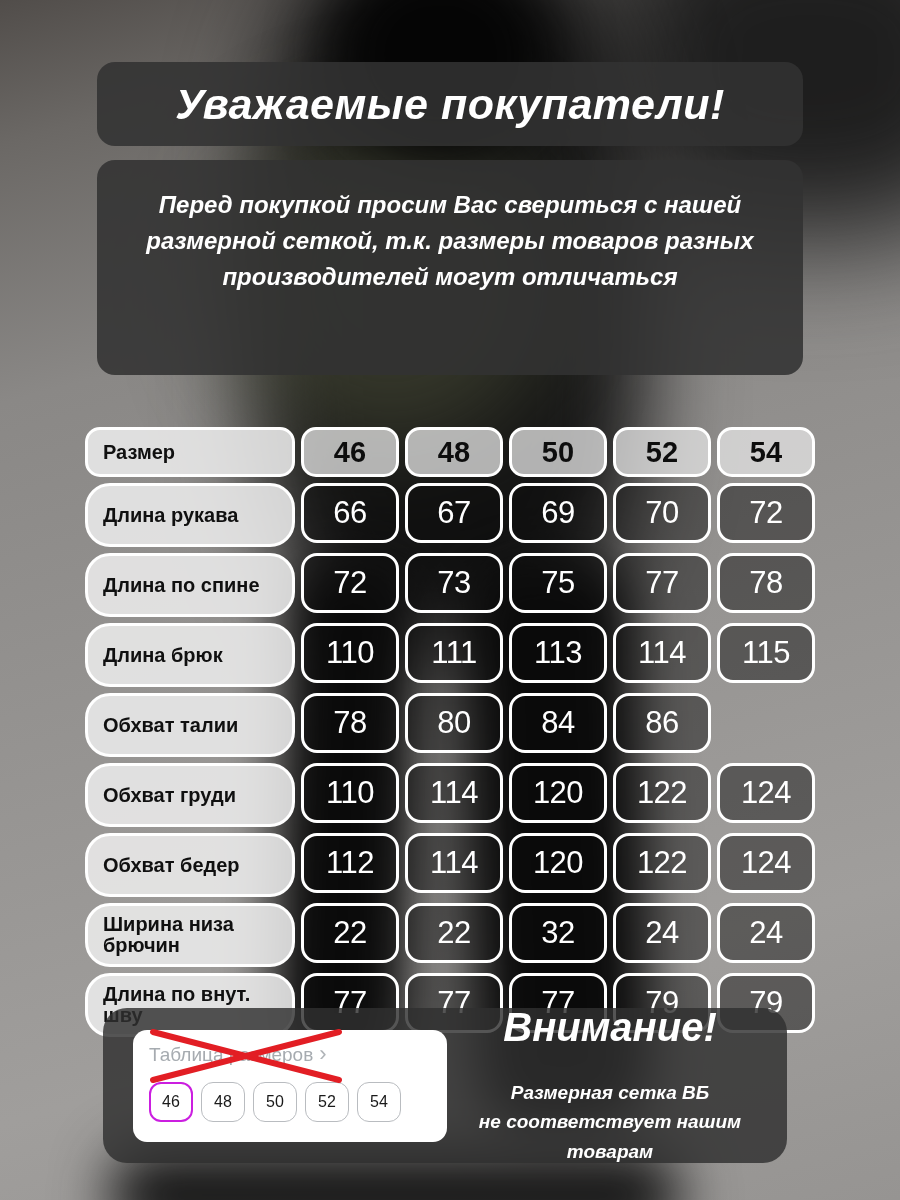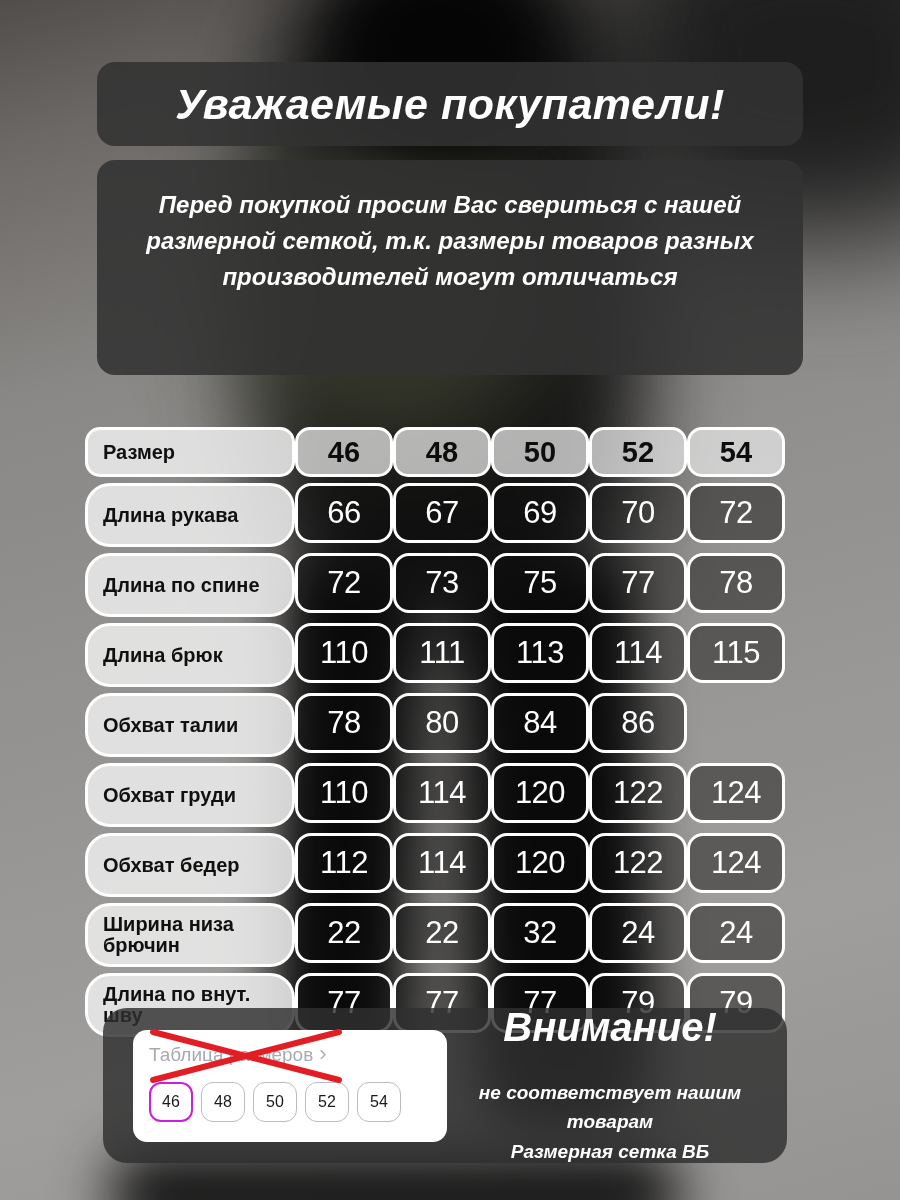--- a/index.html
+++ b/index.html
@@ -27,21 +27,21 @@
   .title-card span{color:#fff;font-size:43px;font-weight:bold;font-style:italic;letter-spacing:0.5px;}
   .intro-card{
     position:absolute;left:97px;top:160px;width:706px;height:215px;border-radius:18px;
     background:rgba(50,50,50,0.88);box-sizing:border-box;padding:27px 28px;
   }
   .intro-card p{margin:0;color:#fff;font-size:24px;font-weight:bold;font-style:italic;line-height:1.5;text-align:center;}
   .intro-card p + p{margin-top:36px;}
 
   
   .table{position:absolute;left:85px;top:427px;display:flex;flex-direction:column;gap:6px;}
-  .trow{display:grid;grid-template-columns:210px repeat(5,98px);}
+  .trow{display:grid;grid-template-columns:210px repeat(5,98px);gap:6px;}
   .cell{border:3px solid #fff;box-sizing:border-box;display:flex;align-items:center;}
   .label-cell{
     background:rgba(235,235,235,0.88);border-radius:25px;height:64px;
     padding-left:15px;color:#101010;font-size:20px;font-weight:bold;line-height:1.05;
   }
   .header-row .cell{height:50px;}
   .header-label{background:rgba(235,235,235,0.88);border-radius:15px;}
   .size-head{
     background:rgba(228,228,228,0.76);border-radius:15px;justify-content:center;
     color:#0d0d0d;font-size:29px;font-weight:bold;
@@ -181,18 +181,18 @@
       <div class="chips" id="chips">
           <div class="chip selected">46</div>
           <div class="chip">48</div>
           <div class="chip">50</div>
           <div class="chip">52</div>
           <div class="chip">54</div>
         </div>
     </div>
     <div class="attention">
       <div class="attention-title">Внимание!</div>
+      <div class="attention-line">Размерная сетка ВБ</div>
       <div class="attention-line">не соответствует нашим товарам</div>
-      <div class="attention-line">Размерная сетка ВБ</div>
     </div>
   </div>
 
 </div>
 
 </body></html>

